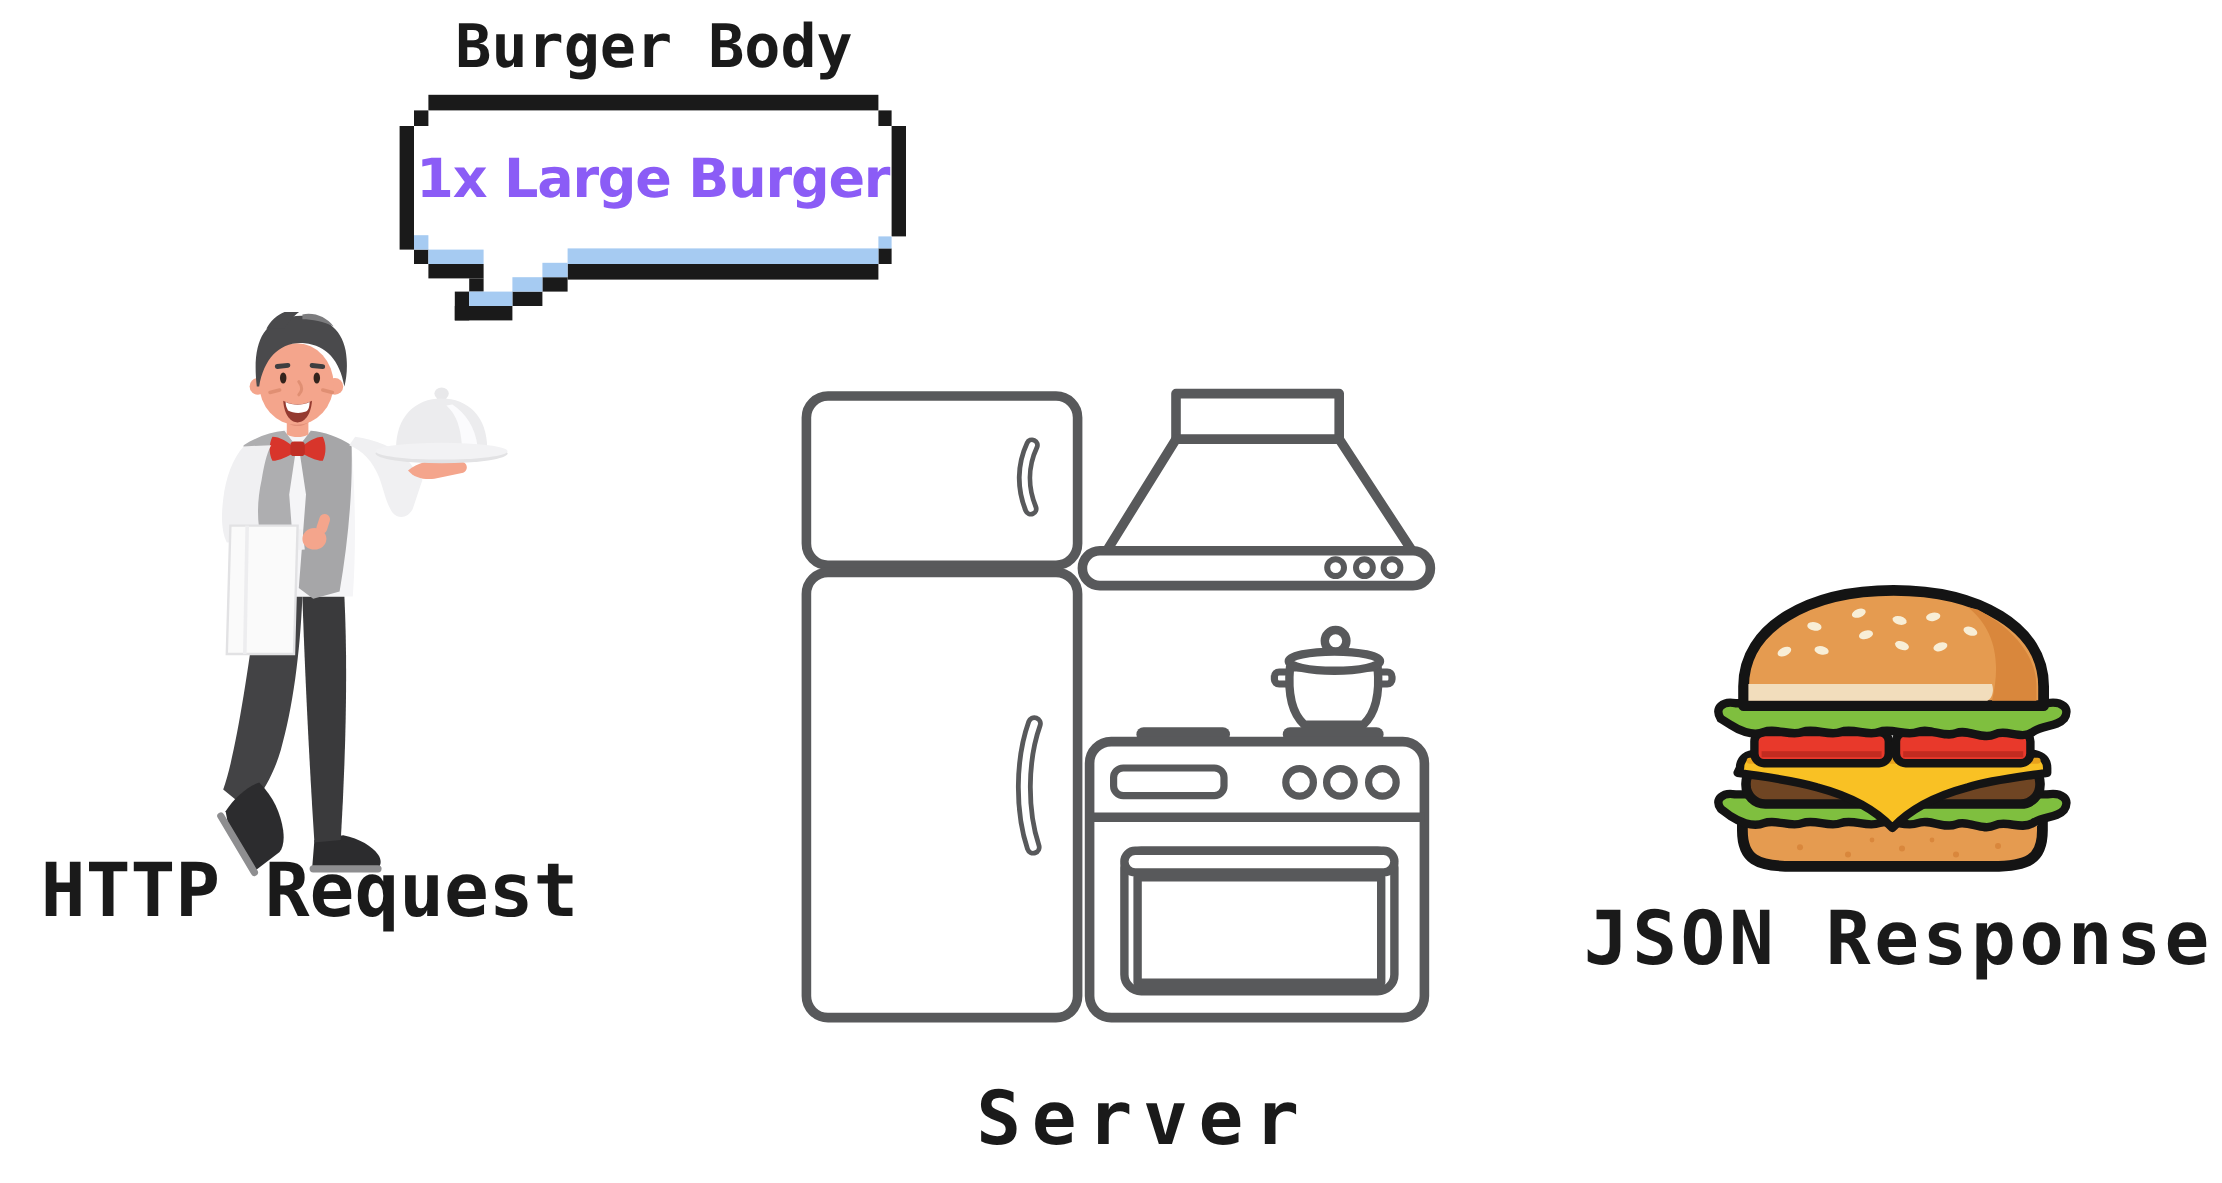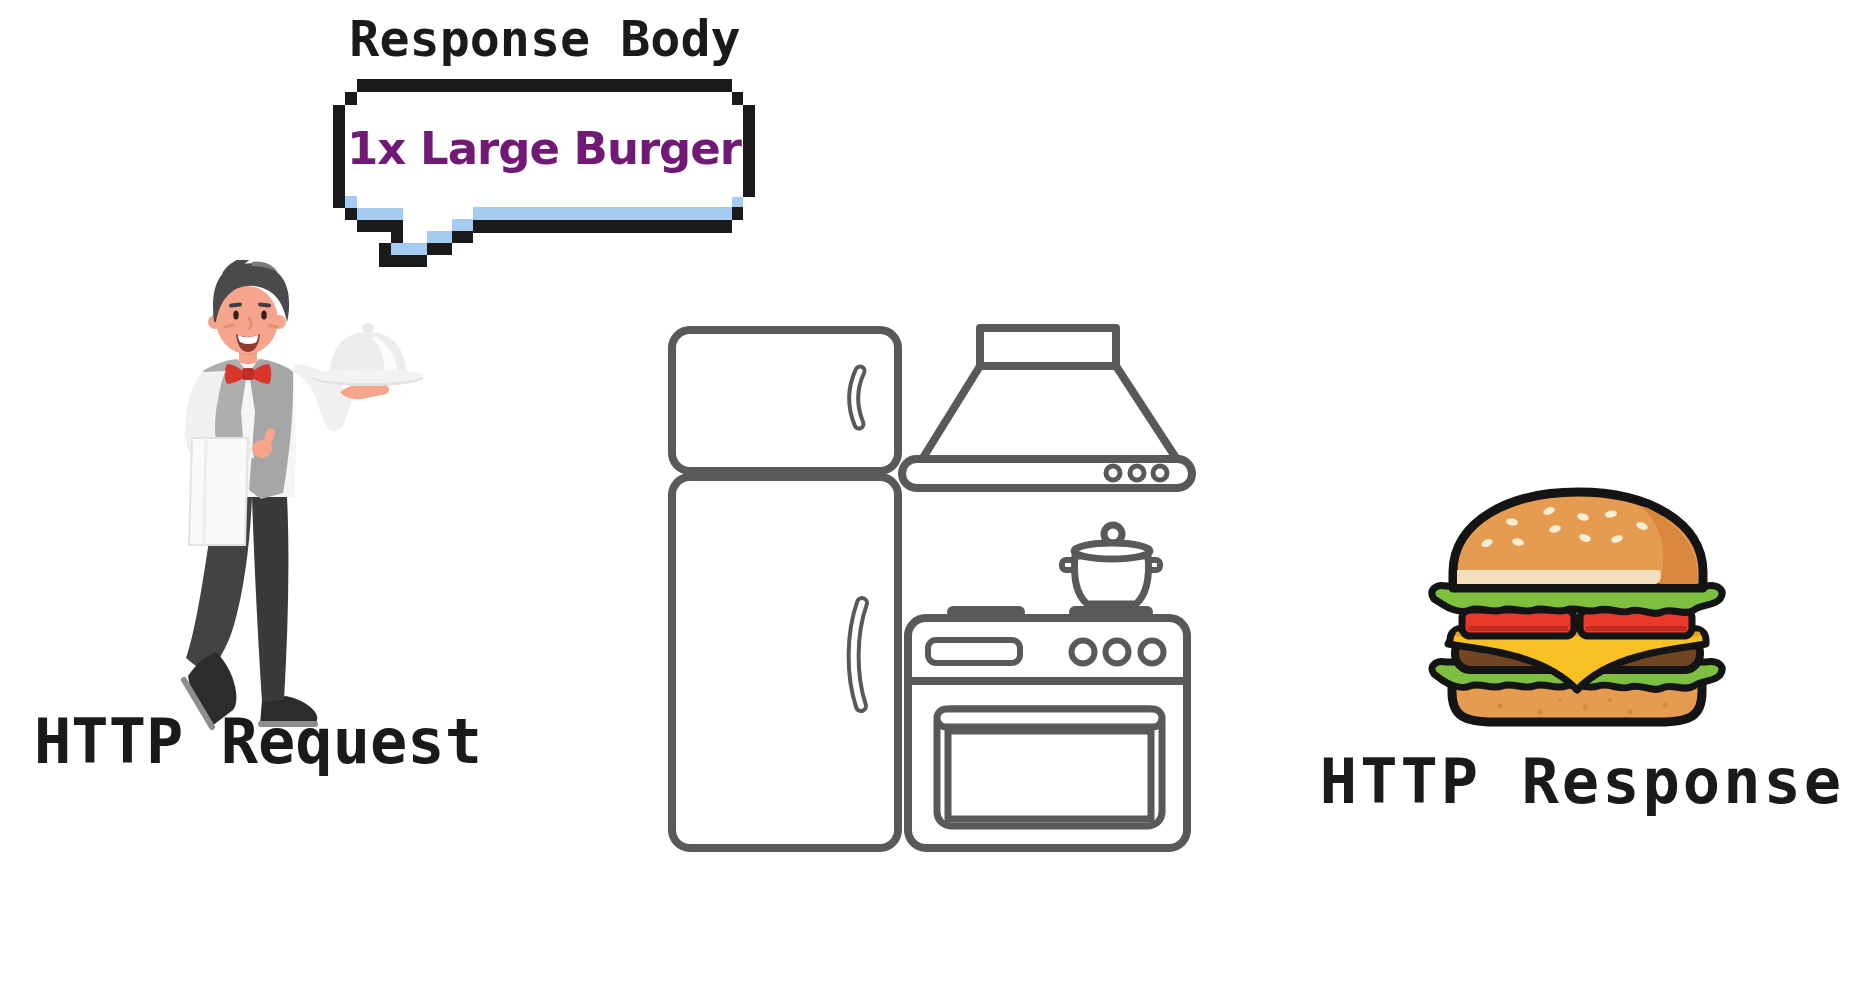--- a/index.html
+++ b/index.html
@@ -25,31 +25,31 @@
   #lbl-server       { left: 680px; top: 898px; width: 545px; font-size: 62px; letter-spacing: 9px; }
   #lbl-json-response{ left: 1317px;top: 748px; width: 530px; font-size: 62px; letter-spacing: 3px; }
   #bubble-content {
     position: absolute;
     left: 345px; top: 92px; width: 398px; height: 112px;
     display: flex; align-items: center; justify-content: center;
     font-family: "DejaVu Sans", sans-serif;
     font-weight: bold;
     font-size: 45px;
     letter-spacing: -1px;
-    color: #701a75;
+    color: #8b5cf6;
     white-space: nowrap;
   }
   svg { display: block; position: absolute; }
 </style>
 </head>
 <body>
 
 <div class="stage">
 
-  <div class="mono-label" id="lbl-request-body">Response Body</div>
+  <div class="mono-label" id="lbl-request-body">Burger Body</div>
 
   <svg style="left:330px; top:75px;" width="430" height="195" viewBox="330 75 430 195">
     <g>
 
       <rect x="344" y="91" width="400" height="129" fill="#ffffff"></rect>
 
       <g fill="#1a1a1a">
         <rect x="357" y="79" width="375" height="13"></rect>
         <rect x="345" y="92" width="12" height="13"></rect>
         <rect x="732" y="92" width="11" height="13"></rect>
@@ -191,20 +191,21 @@
       <circle cx="1083" cy="652" r="11.5" stroke-width="6" fill="#ffffff"></circle>
       <circle cx="1117" cy="652" r="11.5" stroke-width="6" fill="#ffffff"></circle>
       <circle cx="1152" cy="652" r="11.5" stroke-width="6" fill="#ffffff"></circle>
       <path d="M 908 681 L 1187 681"></path>
       <rect x="937" y="709" width="225" height="117" rx="14" stroke-width="7" fill="#ffffff"></rect>
       <rect x="937" y="709" width="225" height="18" rx="9" stroke-width="7" fill="#ffffff"></rect>
       <rect x="948" y="731" width="203" height="88" stroke-width="7" fill="#ffffff"></rect>
     </g>
   </svg>
 
+  <div class="mono-label" id="lbl-server">Server</div>
 
   <svg style="left:1425px; top:483px;" width="310" height="245" viewBox="1425 483 310 245" stroke-linejoin="round">
 
     <g>
       <path d="M 1452 676 L 1702 676 L 1702 692 C 1702 716 1690 722 1660 722 L 1494 722 C 1464 722 1452 716 1452 692 Z" fill="#e59b50" stroke="#141414" stroke-width="9"></path>
       <path d="M 1456 678 L 1698 678 L 1698 688 L 1456 688 Z" fill="#f2ddbc"></path>
       <g fill="#d9873c">
         <circle cx="1500" cy="706" r="2.5"></circle>
           <circle cx="1540" cy="712" r="2.5"></circle>
         <circle cx="1585" cy="707" r="2.5"></circle>
@@ -248,15 +249,15 @@
         <ellipse cx="1512" cy="522" rx="6" ry="3.5" transform="rotate(10 1512 522)"></ellipse>
         <ellipse cx="1555" cy="529" rx="6" ry="3.5" transform="rotate(-15 1555 529)"></ellipse>
         <ellipse cx="1585" cy="538" rx="6" ry="3.5" transform="rotate(20 1585 538)"></ellipse>
         <ellipse cx="1617" cy="539" rx="6" ry="3.5" transform="rotate(-18 1617 539)"></ellipse>
         <ellipse cx="1487" cy="543" rx="6" ry="3.5" transform="rotate(-25 1487 543)"></ellipse>
         <ellipse cx="1518" cy="542" rx="6" ry="3.5" transform="rotate(12 1518 542)"></ellipse>
       </g>
     </g>
   </svg>
 
-  <div class="mono-label" id="lbl-json-response">HTTP Response</div>
+  <div class="mono-label" id="lbl-json-response">JSON Response</div>
 
 </div>
 
 </body></html>

